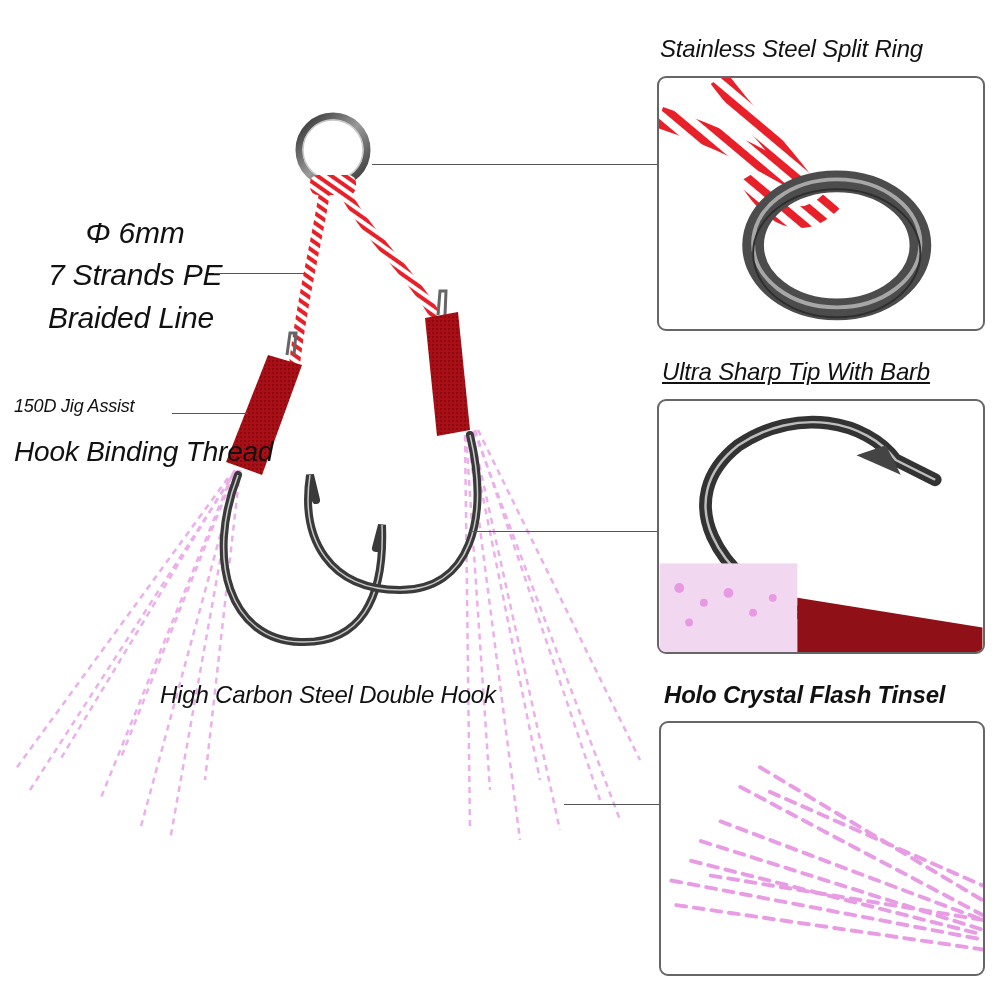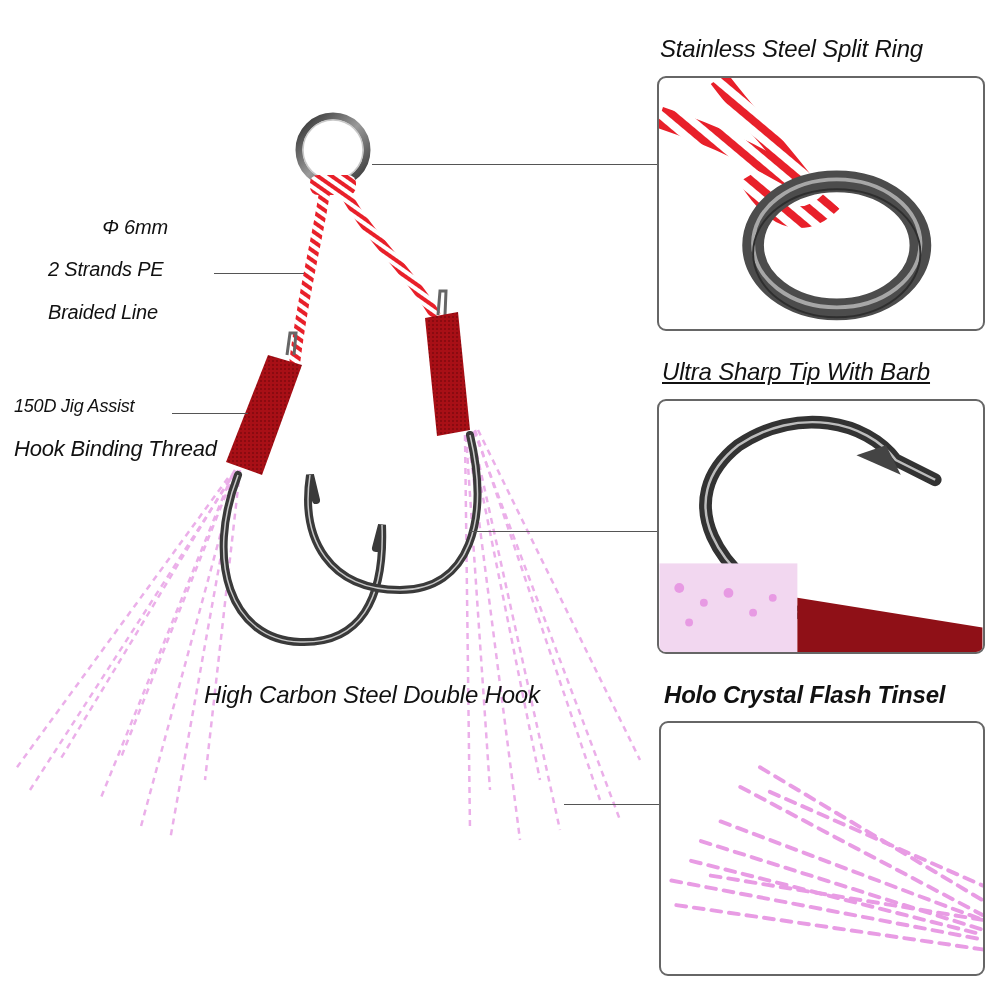--- a/index.html
+++ b/index.html
@@ -1,18 +1,18 @@
 <!DOCTYPE html>
 <html><head>
 <meta charset="utf-8">
 <style>
   html, body { margin:0; padding:0; }
   body { width:1000px; height:1000px; background:#ffffff; position:relative; overflow:hidden;
          font-family:"Liberation Sans", sans-serif; }
-  .label { position:absolute; font-style:italic; color:#111; font-size:20px; white-space:nowrap; letter-spacing:-0.2px; }
+  .label { position:absolute; font-style:italic; color:#111; font-size:30px; white-space:nowrap; letter-spacing:-0.2px; }
   .label.center { text-align:center; }
   .line { position:absolute; height:1px; background:#555; }
   .box { position:absolute; border:2px solid #666; border-radius:9px; background:#fff; overflow:hidden; box-sizing:border-box; }
   .box svg { display:block; width:100%; height:100%; }
   #main-illustration { position:absolute; left:0; top:0; width:660px; height:1000px; }
 </style>
 </head>
 <body>
 
 <svg id="main-illustration" viewBox="0 0 660 1000">
@@ -68,29 +68,29 @@
   </g>
 
   <path d="M238 475 C205 560, 230 640, 300 642 C360 644, 385 600, 382 525 L376 548" fill="none" stroke="#3a3a3a" stroke-width="8" stroke-linecap="round"></path>
   <path d="M238 475 C205 560, 230 640, 300 642 C360 644, 385 600, 382 525" fill="none" stroke="#c9c9c9" stroke-width="1.5"></path>
 
   <path d="M470 435 C490 520, 470 590, 400 590 C330 590, 300 540, 310 475 L316 500" fill="none" stroke="#3a3a3a" stroke-width="8" stroke-linecap="round"></path>
   <path d="M470 435 C490 520, 470 590, 400 590 C330 590, 300 540, 310 475" fill="none" stroke="#c9c9c9" stroke-width="1.5"></path>
 </svg>
 
 <div class="label center" style="left:60px;top:216px;width:150px;">Φ 6mm</div>
-<div class="label" style="left:48px;top:258px;">2 Strands PE</div>
+<div class="label" style="left:48px;top:258px;">7 Strands PE</div>
 <div class="label" style="left:48px;top:301px;">Braided Line</div>
 <div class="line" style="left:214px;top:273px;width:90px;"></div>
 
 <div class="label" style="left:14px;top:396px;font-size:18px;">150D Jig Assist</div>
-<div class="label" style="left:14px;top:436px;font-size:22px;">Hook Binding Thread</div>
+<div class="label" style="left:14px;top:436px;font-size:28px;">Hook Binding Thread</div>
 <div class="line" style="left:172px;top:413px;width:76px;"></div>
 
-<div class="label" style="left:160px;top:681px;font-size:24px;margin-left:44px;">High Carbon Steel Double Hook</div>
+<div class="label" style="left:160px;top:681px;font-size:24px;">High Carbon Steel Double Hook</div>
 
 <div class="line" style="left:372px;top:164px;width:286px;"></div>
 <div class="line" style="left:470px;top:531px;width:188px;"></div>
 <div class="line" style="left:564px;top:804px;width:96px;"></div>
 
 <div class="label" style="left:660px;top:35px;font-size:24px;text-align:center;">Stainless Steel Split Ring</div>
 <div class="box" style="left:657px;top:76px;width:328px;height:255px;">
   <svg viewBox="0 0 328 255">
     <path d="M0 40 C60 60, 100 80, 150 110" stroke="url(#braidB)" stroke-width="22" fill="none"></path>
     <path d="M60 0 C90 40, 120 70, 150 110" stroke="url(#braidB)" stroke-width="20" fill="none"></path>

